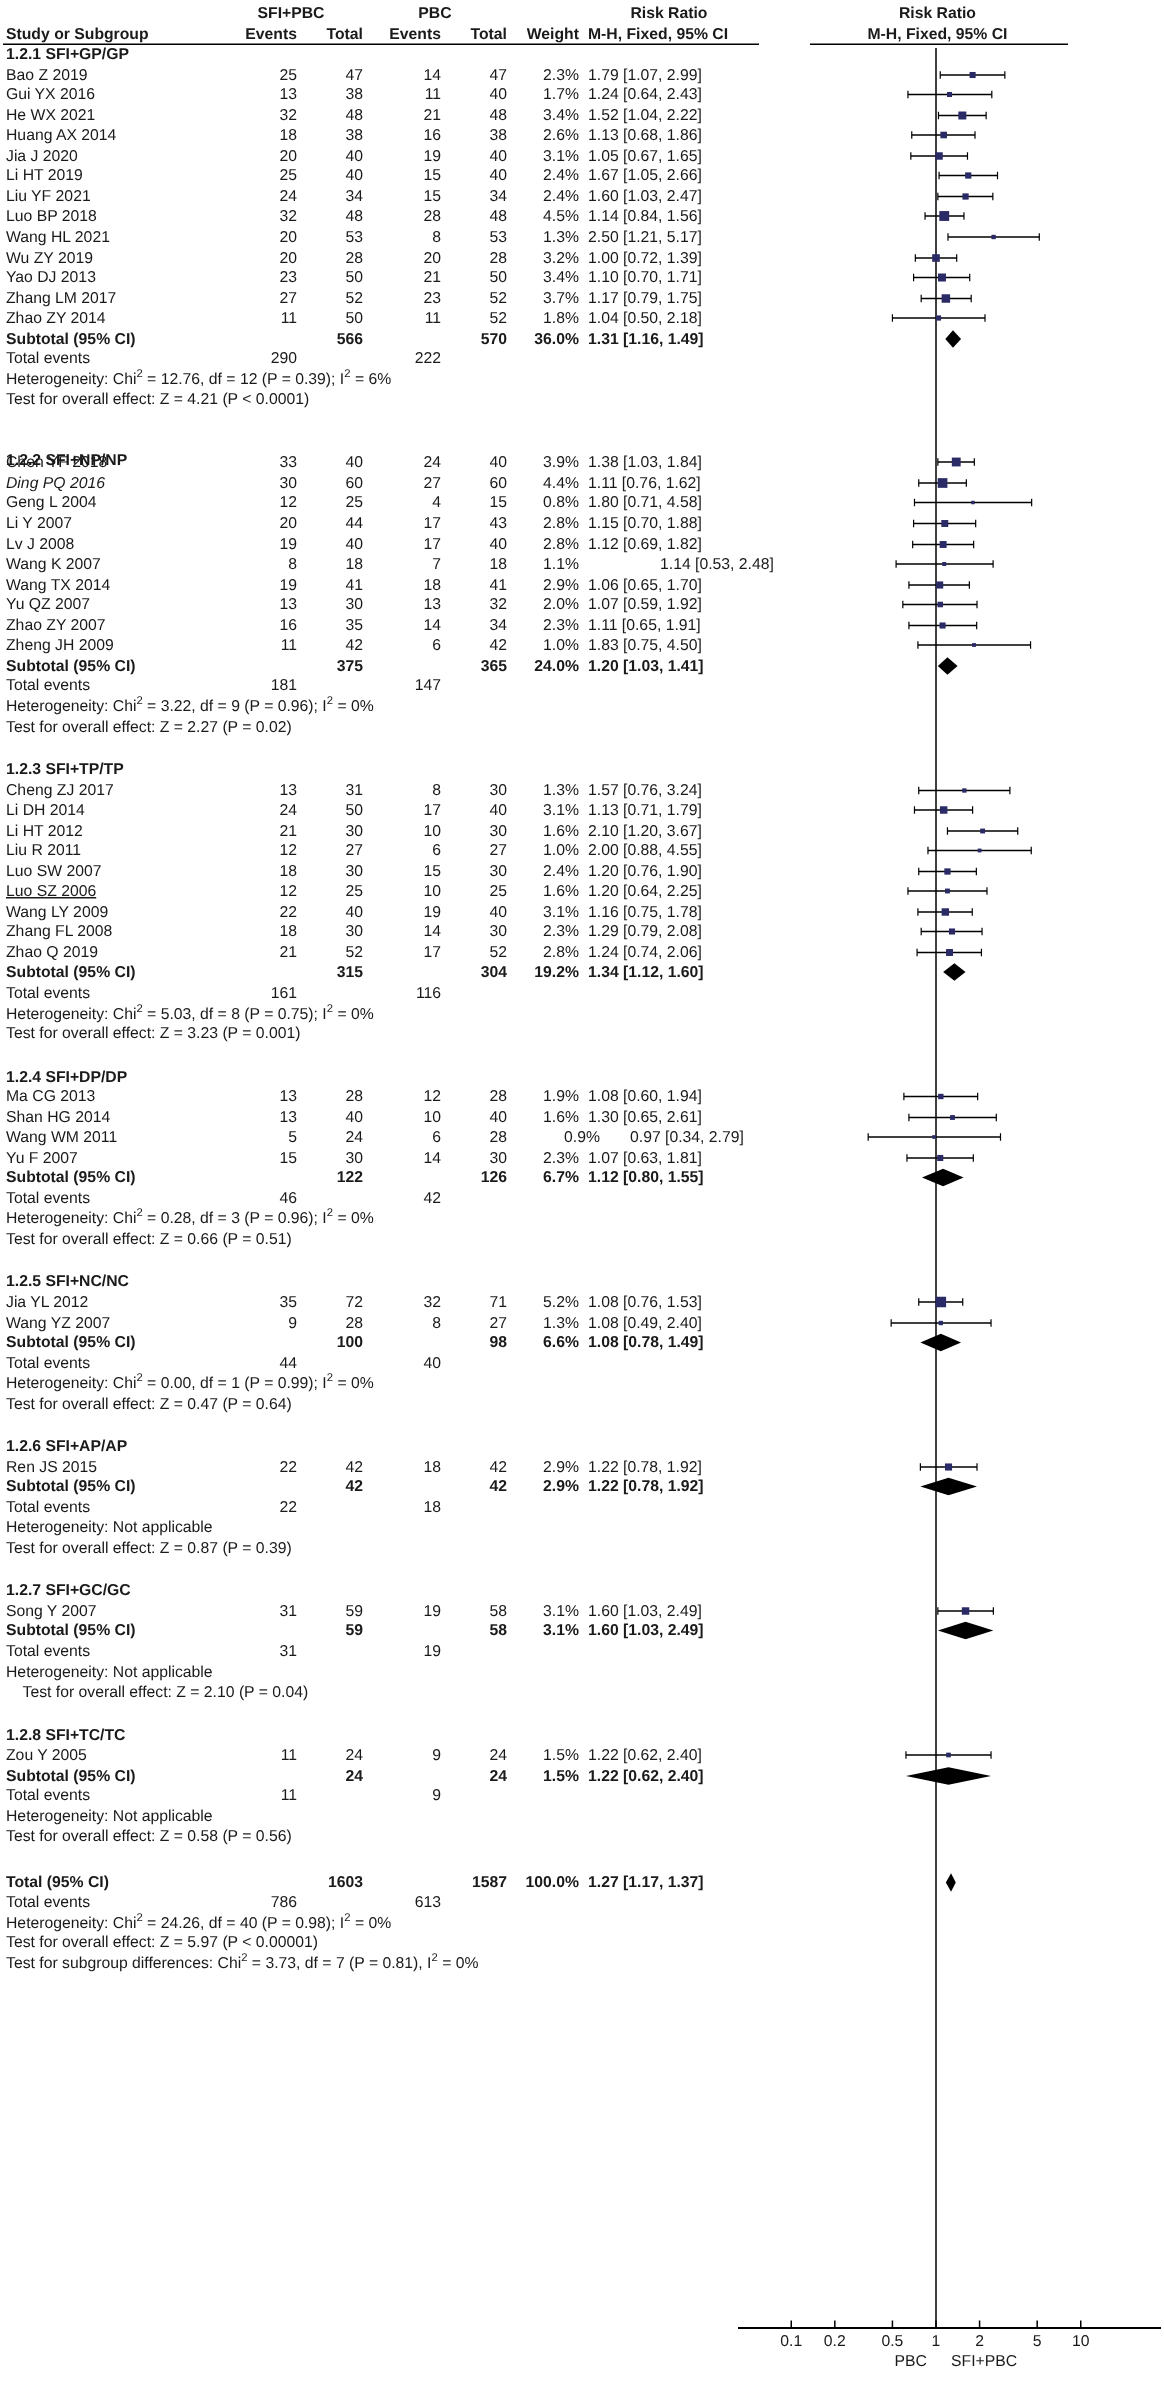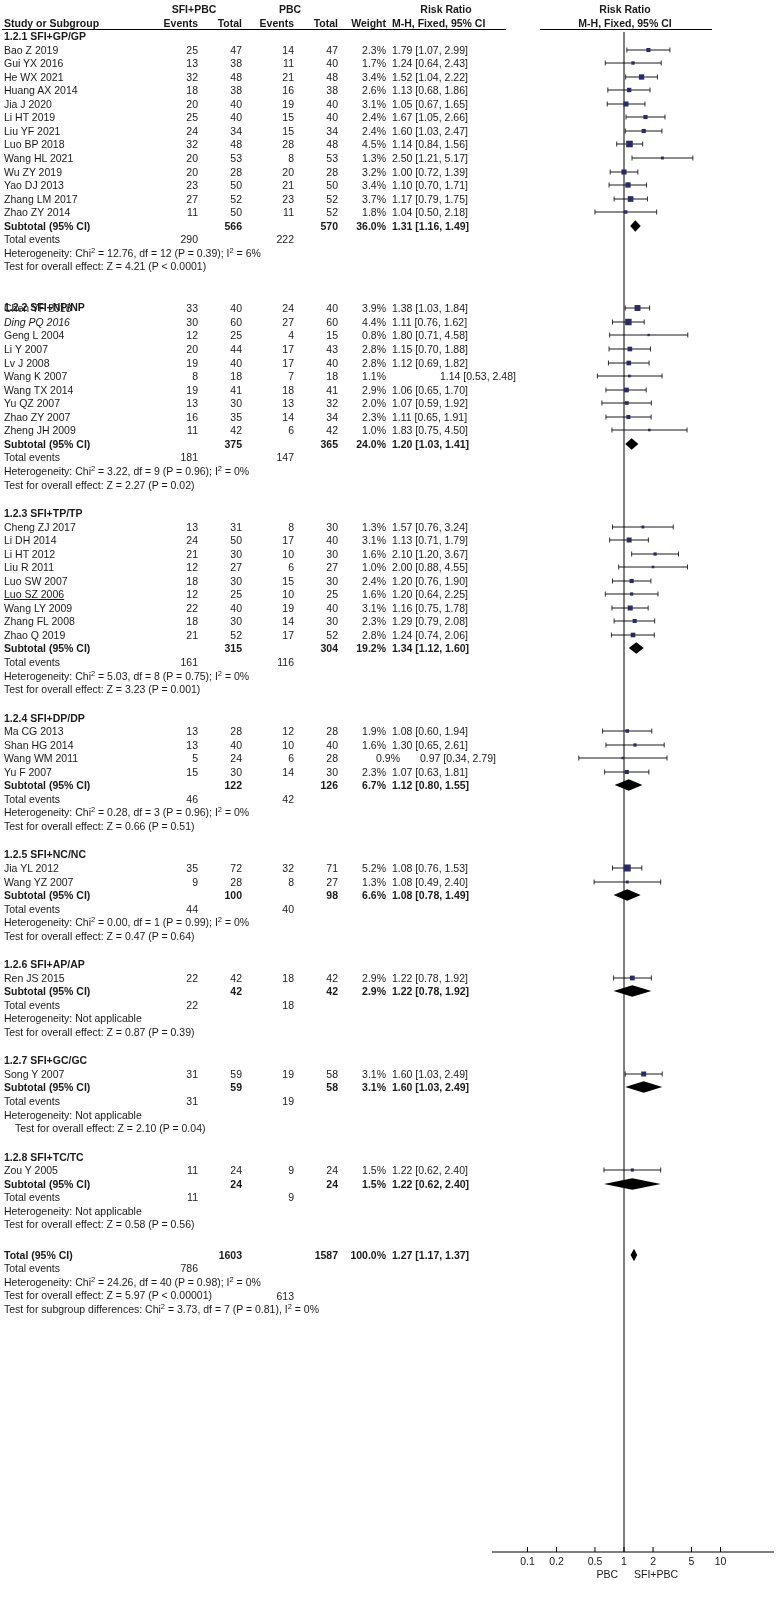--- a/index.html
+++ b/index.html
@@ -595,21 +595,21 @@
     <div class="tx r" style="left:242px;top:1191px;width:52px;">9</div>
     <div class="tx" style="left:4px;top:1205px;">Heterogeneity: Not applicable</div>
     <div class="tx" style="left:4px;top:1218px;">Test for overall effect: Z = 0.58 (P = 0.56)</div>
     <div class="tx b" style="left:4px;top:1249px;">Total (95% CI)</div>
     <div class="tx b r" style="left:198px;top:1249px;width:44px;">1603</div>
     <div class="tx b r" style="left:294px;top:1249px;width:44px;">1587</div>
     <div class="tx b r" style="left:338px;top:1249px;width:48px;">100.0%</div>
     <div class="tx b" style="left:392px;top:1249px;">1.27 [1.17, 1.37]</div>
     <div class="tx" style="left:4px;top:1262px;">Total events</div>
     <div class="tx r" style="left:140px;top:1262px;width:58px;">786</div>
-    <div class="tx r" style="left:242px;top:1262px;width:52px;margin-top:28px;">613</div>
+    <div class="tx r" style="left:242px;top:1262px;width:52px;">613</div>
     <div class="tx" style="left:4px;top:1276px;">Heterogeneity: Chi<sup>2</sup> = 24.26, df = 40 (P = 0.98); I<sup>2</sup> = 0%</div>
     <div class="tx" style="left:4px;top:1289px;">Test for overall effect: Z = 5.97 (P &lt; 0.00001)</div>
     <div class="tx" style="left:4px;top:1303px;">Test for subgroup differences: Chi<sup>2</sup> = 3.73, df = 7 (P = 0.81), I<sup>2</sup> = 0%</div>
     <div class="tx c" style="left:511.5px;top:1555px;width:32px;">0.1</div>
     <div class="tx c" style="left:540.5493945815742px;top:1555px;width:32px;">0.2</div>
     <div class="tx c" style="left:578.9506054184258px;top:1555px;width:32px;">0.5</div>
     <div class="tx c" style="left:608px;top:1555px;width:32px;">1</div>
     <div class="tx c" style="left:637.0493945815742px;top:1555px;width:32px;">2</div>
     <div class="tx c" style="left:675.4506054184258px;top:1555px;width:32px;">5</div>
     <div class="tx c" style="left:704.5px;top:1555px;width:32px;">10</div>

